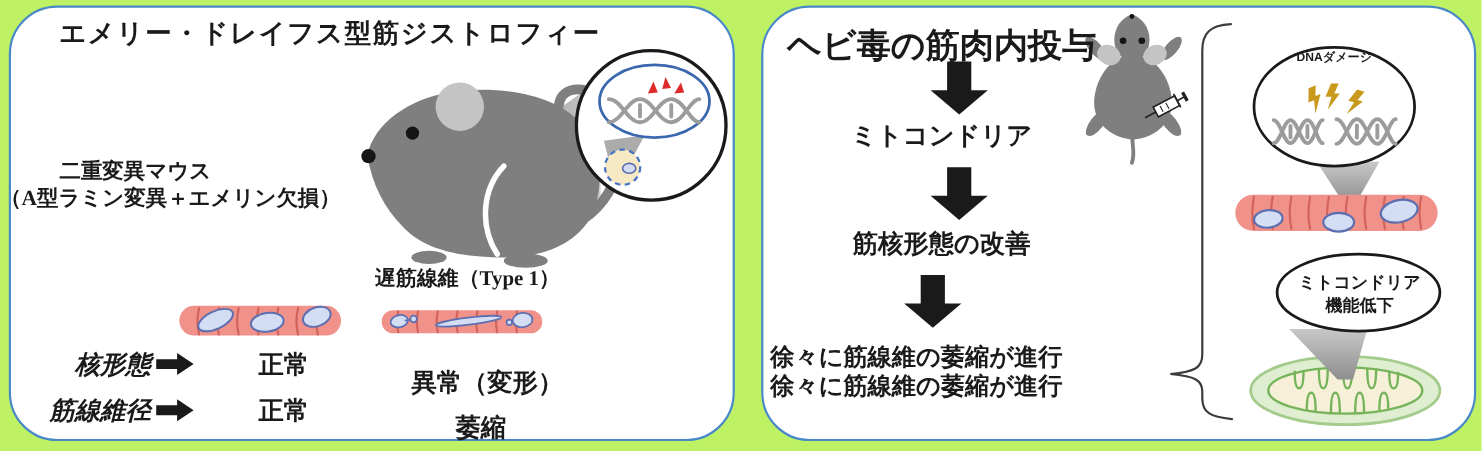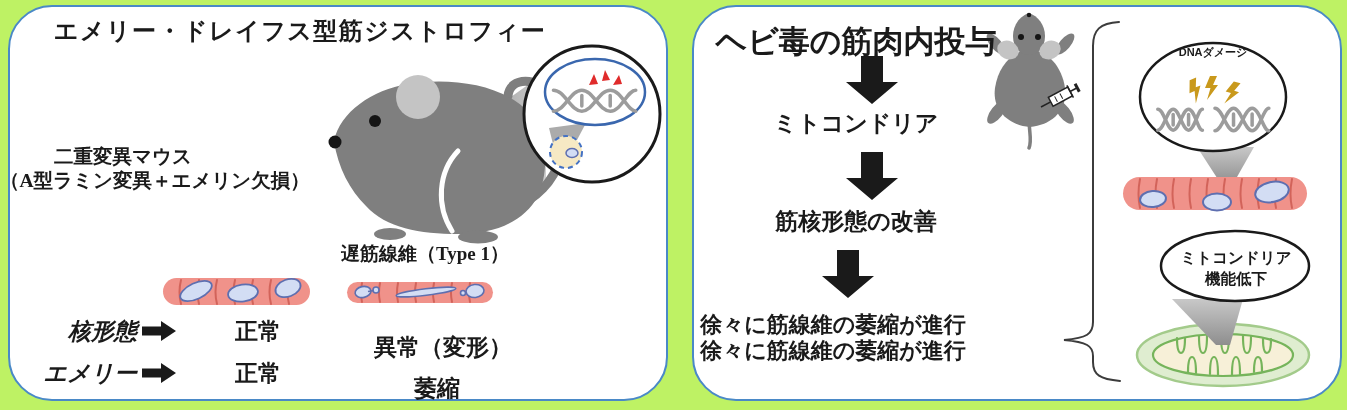--- a/index.html
+++ b/index.html
@@ -206,21 +206,21 @@
     <div><span>（</span><span class="serif">A</span><span>型ラミン変異＋エメリン欠損）</span></div>
   </div>
 
 
   <div class="t" style="left:332px; top:243px; width:186px; font-size:19px;"><span>遅筋線維（</span><span class="serif">Type 1</span><span>）</span></div>
 
   <div class="t right" style="left:17px; top:318px; width:120px; font-size:23px;">核形態</div>
   <div class="t" style="left:198px; top:318px; width:120px; font-size:23px;">正常</div>
   <div class="t" style="left:356px; top:318px; width:174px; font-size:23px;margin-top:16px;">異常（変形）</div>
 
-  <div class="t right" style="left:17px; top:360px; width:120px; font-size:23px;">エメリー</div>
+  <div class="t right" style="left:17px; top:360px; width:120px; font-size:23px;">筋線維径</div>
   <div class="t" style="left:198px; top:360px; width:120px; font-size:23px;">正常</div>
   <div class="t" style="left:377px; top:375px; width:120px; font-size:23px;">萎縮</div>
 
   <div class="t" style="left:696px; top:24px; width:320px; font-size:31px;">ヘビ毒の筋肉内投与</div>
   <div class="t" style="left:696px; top:110px; width:320px; font-size:23px;">ミトコンドリア</div>
   <div class="t" style="left:696px; top:208px; width:320px; font-size:23px;">筋核形態の改善</div>
 
   <div class="t" style="left:672px; top:312px; width:322px; font-size:22px; line-height:26px;">
     <div>徐々に筋線維の萎縮が進行</div>
     <div>徐々に筋線維の萎縮が進行</div>

